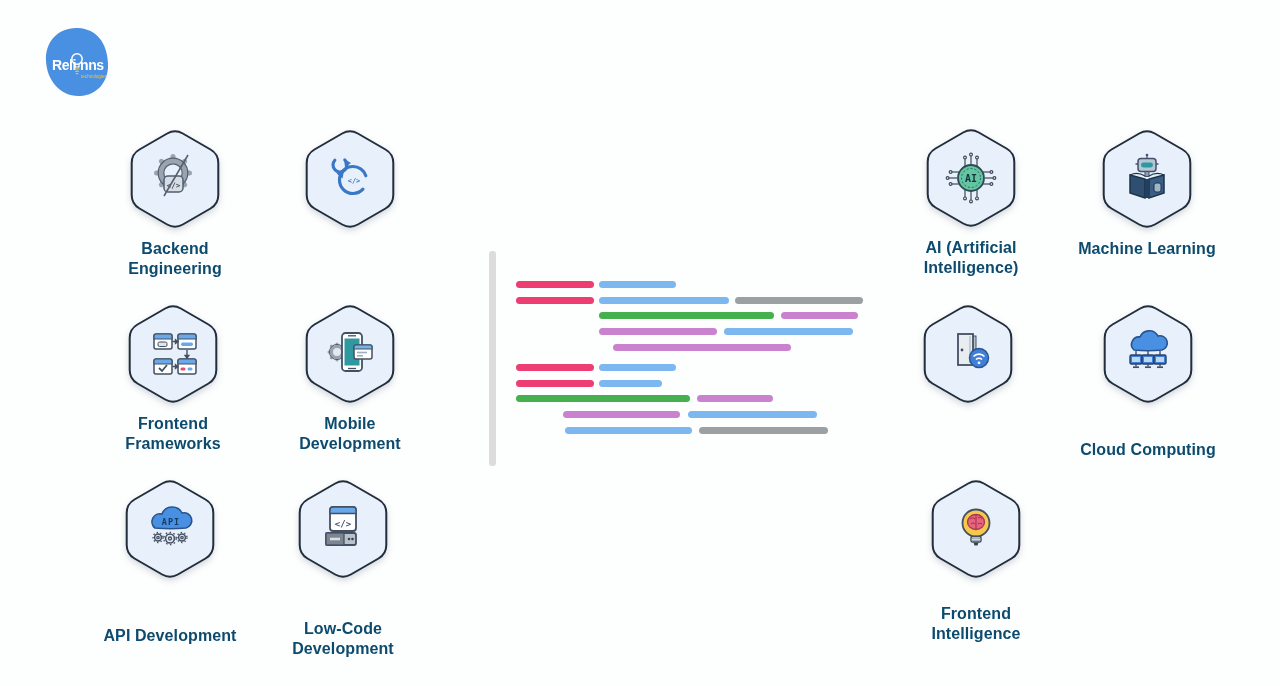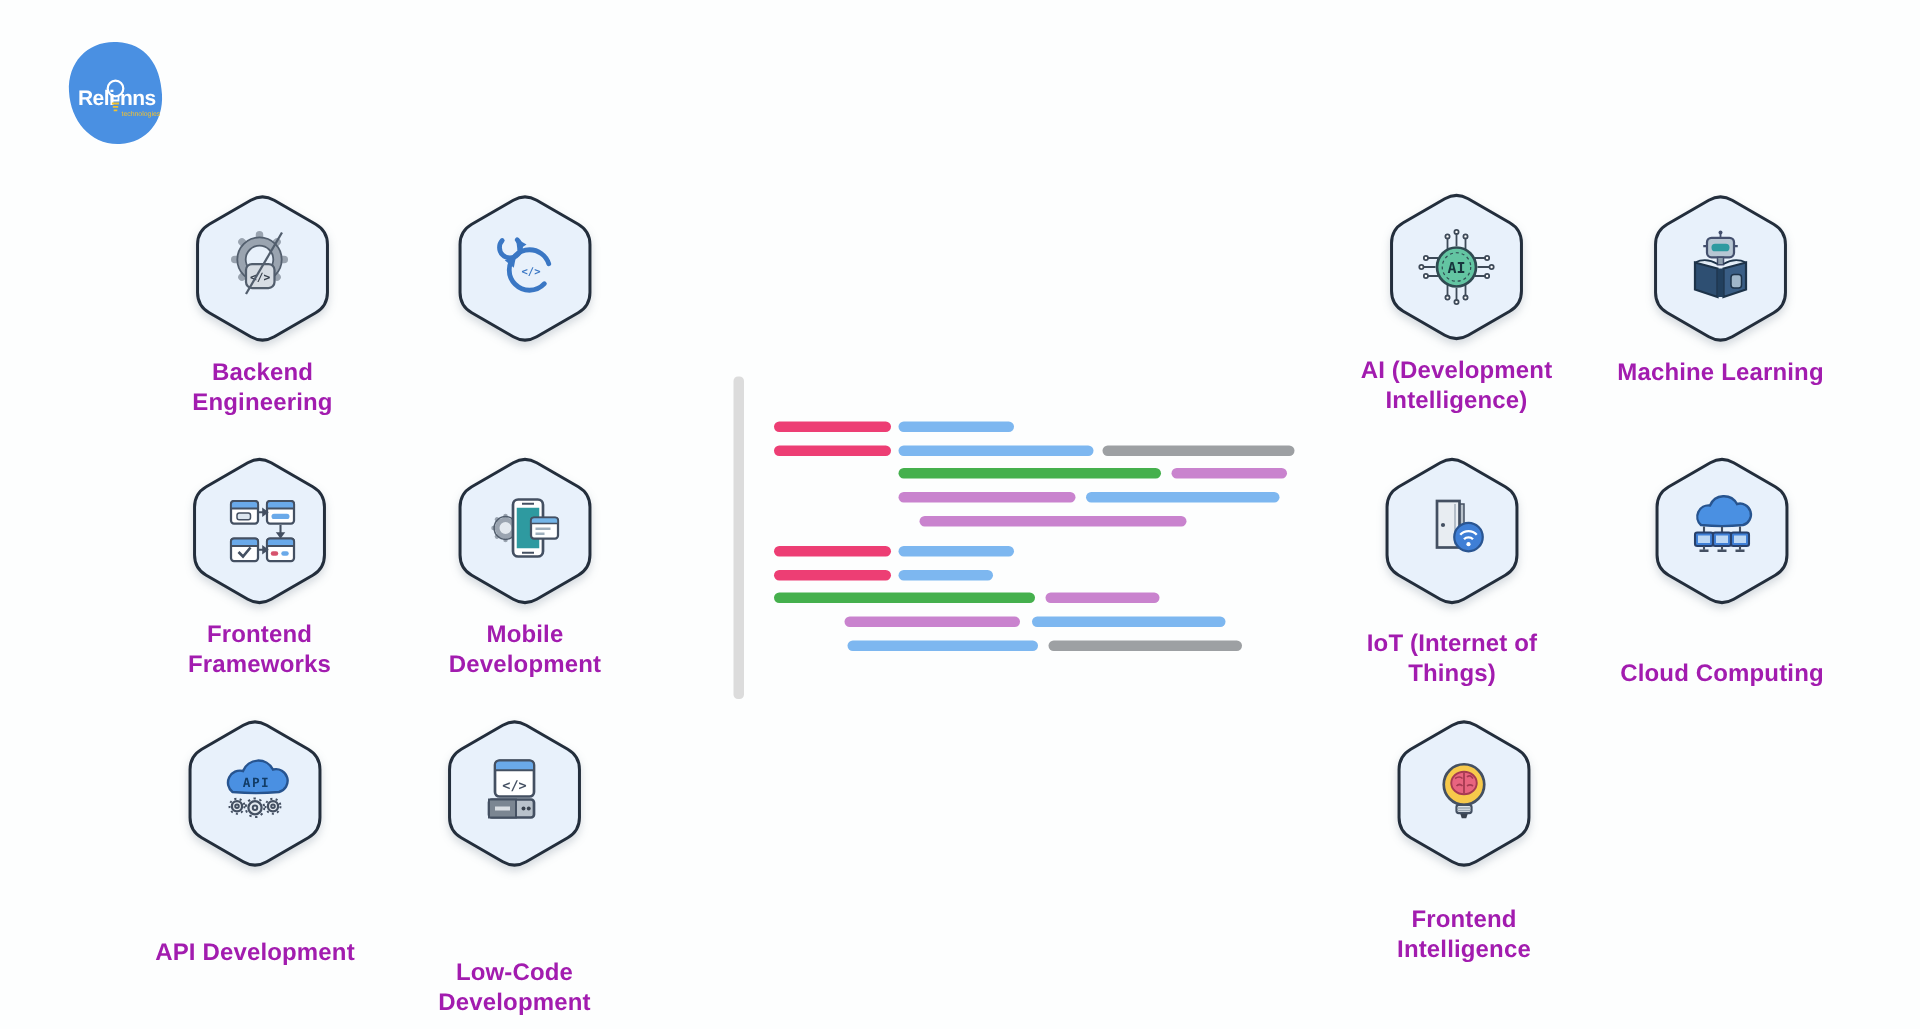--- a/index.html
+++ b/index.html
@@ -9,21 +9,21 @@
     background:#fdfefe;
   }
   .stage{position:relative;width:1280px;height:612px;}
   
   .logo{position:absolute;left:42px;top:25px;width:70px;height:76px;cursor:pointer;}
   
   .cell{position:absolute;width:170px;display:flex;flex-direction:column;align-items:center;}
   .hex-svg{display:block;filter:drop-shadow(0 3px 3px rgba(35,55,85,.18));}
   .label{
     margin-top:8px;text-align:center;white-space:pre-line;
-    font-size:16px;line-height:1.26;font-weight:600;color:#a21caf;letter-spacing:.1px;
+    font-size:16px;line-height:1.26;font-weight:600;color:#0c4a6e;letter-spacing:.1px;
   }
   
   .code-layer{position:absolute;left:0;top:0;width:1280px;height:686px;pointer-events:none;}
   .code-rule{position:absolute;border-radius:3px;}
   .bar{position:absolute;height:7px;border-radius:3.5px;}
   .mono{font-family:"DejaVu Sans Mono", monospace;}
 </style>
 </head>
 <body>
 
@@ -106,21 +106,21 @@
           <circle cx="66.4" cy="45" r="1.4" fill="#fff"></circle>
         <line x1="60" y1="51" x2="68" y2="51"></line>
           <circle cx="69.4" cy="51" r="1.4" fill="#fff"></circle>
         <line x1="58" y1="57" x2="65" y2="57"></line>
           <circle cx="66.4" cy="57" r="1.4" fill="#fff"></circle>
       </g>
       <circle cx="46" cy="51" r="13" fill="#63c5a2" stroke="#2f4a51" stroke-width="1.8"></circle>
       <circle cx="46" cy="51" r="9.5" fill="none" stroke="#2f4a51" stroke-width="0.8" stroke-dasharray="2 2"></circle>
       <text x="46" y="54.8" text-anchor="middle" font-size="10" font-weight="bold" fill="#17353d" class="mono">AI</text>
     </svg>
-    <div class="label">AI (Development
+    <div class="label">AI (Artificial
 Intelligence)</div>
   </div>
 
   <div class="cell" style="left:1062px;top:128px">
     <svg class="hex-svg" width="92" height="103" viewBox="0 0 92 103">
       <path class="hex-body" d="M38.2 5.5 Q46 1 53.8 5.5 L81.5 21.5 Q89.3 26 89.3 35 L89.3 67 Q89.3 76 81.5 80.5 L53.8 96.5 Q46 101 38.2 96.5 L10.5 80.5 Q2.7 76 2.7 67 L2.7 35 Q2.7 26 10.5 21.5 Z" fill="#e8f1fb" stroke="#232e3c" stroke-width="2"></path>
       <line x1="46" y1="28" x2="46" y2="31" stroke="#44506e" stroke-width="1.2"></line>
       <circle cx="46" cy="27" r="1.3" fill="#44506e"></circle>
       <line x1="34.5" y1="36" x2="37" y2="36" stroke="#44506e" stroke-width="1.5"></line>
       <line x1="55" y1="36" x2="57.5" y2="36" stroke="#44506e" stroke-width="1.5"></line>
@@ -201,22 +201,20 @@
       <path class="hex-body" d="M38.2 5.5 Q46 1 53.8 5.5 L81.5 21.5 Q89.3 26 89.3 35 L89.3 67 Q89.3 76 81.5 80.5 L53.8 96.5 Q46 101 38.2 96.5 L10.5 80.5 Q2.7 76 2.7 67 L2.7 35 Q2.7 26 10.5 21.5 Z" fill="#e8f1fb" stroke="#232e3c" stroke-width="2"></path>
       <rect x="50.5" y="33" width="3.5" height="28" fill="#b9c2cb" stroke="#445062" stroke-width="1"></rect>
       <rect x="36" y="31" width="15" height="31" fill="#e8edf2" stroke="#445062" stroke-width="1.8"></rect>
       <line x1="48" y1="33" x2="48" y2="60" stroke="#aeb9c4" stroke-width="1.2"></line>
       <circle cx="40" cy="47" r="1.4" fill="#445062"></circle>
       <circle cx="57" cy="55" r="9.5" fill="#3f7fd6" stroke="#2a5591" stroke-width="1.5"></circle>
       <path d="M51.5,53.5 a7.5,7.5 0 0 1 11,0" fill="none" stroke="#ffffff" stroke-width="1.6"></path>
       <path d="M54,56.5 a4.3,4.3 0 0 1 6,0" fill="none" stroke="#ffffff" stroke-width="1.6"></path>
       <circle cx="57" cy="59.8" r="1.4" fill="#ffffff"></circle>
     </svg>
-    <div class="label" style="margin-top:14px">IoT (Internet of
-Things)</div>
   </div>
 
   <div class="cell" style="left:1063px;top:303px">
     <svg class="hex-svg" width="92" height="103" viewBox="0 0 92 103">
       <path class="hex-body" d="M38.2 5.5 Q46 1 53.8 5.5 L81.5 21.5 Q89.3 26 89.3 35 L89.3 67 Q89.3 76 81.5 80.5 L53.8 96.5 Q46 101 38.2 96.5 L10.5 80.5 Q2.7 76 2.7 67 L2.7 35 Q2.7 26 10.5 21.5 Z" fill="#e8f1fb" stroke="#232e3c" stroke-width="2"></path>
       <path d="M32,47 a7.5,7.5 0 0 1 6,-13 a10,10 0 0 1 18,-1 a7,7 0 0 1 4,14 q-14,1.5 -28,0 z" fill="#4a90e2" stroke="#27548f" stroke-width="1.6"></path>
       <g stroke="#445062" stroke-width="1.4">
         <line x1="34" y1="48" x2="34" y2="52"></line>
           <line x1="46" y1="48" x2="46" y2="52"></line>
           <line x1="58" y1="48" x2="58" y2="52"></line>
@@ -266,21 +264,21 @@
       <path class="hex-body" d="M38.2 5.5 Q46 1 53.8 5.5 L81.5 21.5 Q89.3 26 89.3 35 L89.3 67 Q89.3 76 81.5 80.5 L53.8 96.5 Q46 101 38.2 96.5 L10.5 80.5 Q2.7 76 2.7 67 L2.7 35 Q2.7 26 10.5 21.5 Z" fill="#e8f1fb" stroke="#232e3c" stroke-width="2"></path>
       <rect x="33" y="29" width="26" height="24" rx="3" fill="#ffffff" stroke="#445062" stroke-width="1.8"></rect>
       <path d="M33,35.5 v-3.5 a3,3 0 0 1 3,-3 h20 a3,3 0 0 1 3,3 v3.5 z" fill="#6aa9e9" stroke="#445062" stroke-width="1.3"></path>
       <text x="46" y="48.5" text-anchor="middle" font-size="9" font-weight="bold" fill="#445062" class="mono">&lt;/&gt;</text>
       <rect x="29" y="55" width="30" height="12" rx="2" fill="#b9c2cb" stroke="#445062" stroke-width="1.8"></rect>
       <rect x="29" y="55" width="18" height="12" fill="#7b8692" stroke="#445062" stroke-width="1.3"></rect>
       <line x1="33" y1="61" x2="43" y2="61" stroke="#d9dee3" stroke-width="2.6"></line>
       <circle cx="52" cy="61" r="1.3" fill="#39424e"></circle>
         <circle cx="55.5" cy="61" r="1.3" fill="#39424e"></circle>
     </svg>
-    <div class="label" style="margin-top:58px">Low-Code
+    <div class="label" style="margin-top:38px">Low-Code
 Development</div>
   </div>
 
   <div class="cell" style="left:891px;top:478px">
     <svg class="hex-svg" width="92" height="103" viewBox="0 0 92 103">
       <path class="hex-body" d="M38.2 5.5 Q46 1 53.8 5.5 L81.5 21.5 Q89.3 26 89.3 35 L89.3 67 Q89.3 76 81.5 80.5 L53.8 96.5 Q46 101 38.2 96.5 L10.5 80.5 Q2.7 76 2.7 67 L2.7 35 Q2.7 26 10.5 21.5 Z" fill="#e8f1fb" stroke="#232e3c" stroke-width="2"></path>
       <circle cx="46" cy="45" r="13.5" fill="#f7c94b" stroke="#445062" stroke-width="1.8"></circle>
       <ellipse cx="46" cy="44" rx="8.5" ry="7.5" fill="#e8647f" stroke="#a63a52" stroke-width="1.3"></ellipse>
       <line x1="46" y1="37" x2="46" y2="51" stroke="#a63a52" stroke-width="1.2"></line>
       <g fill="none" stroke="#a63a52" stroke-width="1.1">

